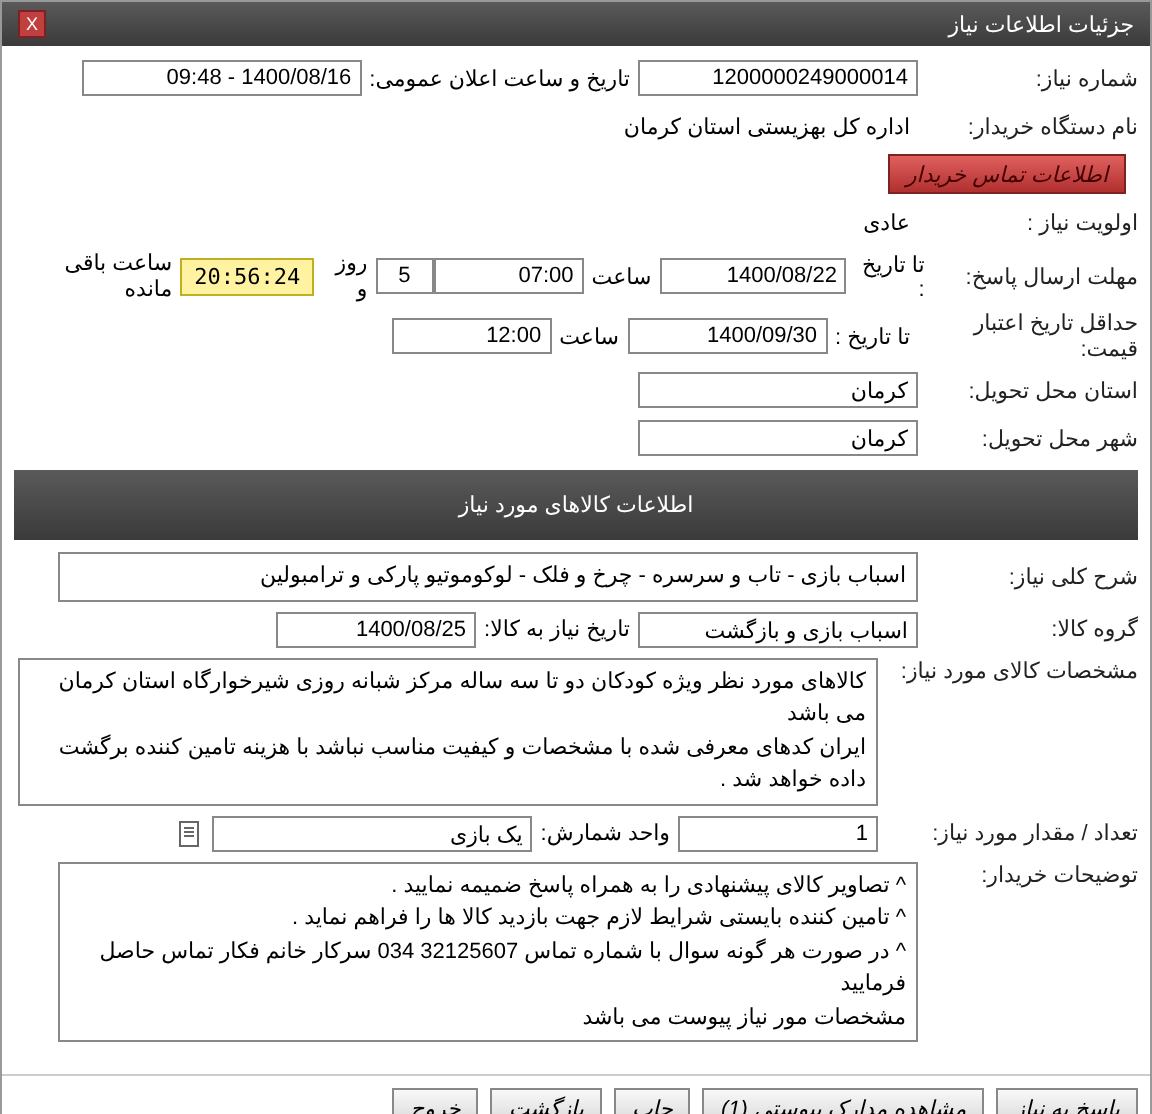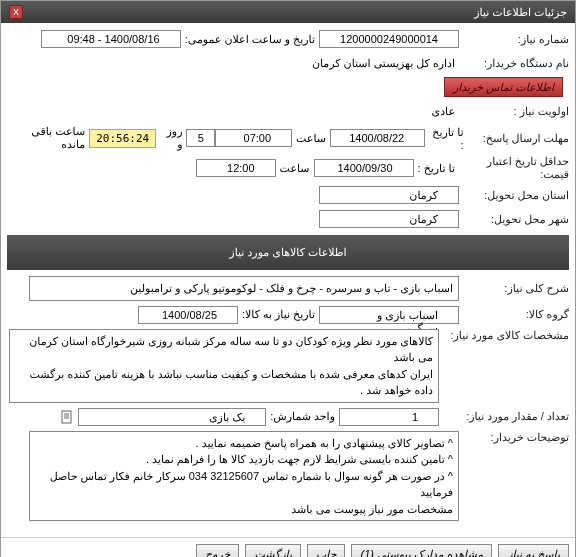--- a/index.html
+++ b/index.html
@@ -43,21 +43,21 @@
 .label {
   width: 110px;
   font-size: 11px;
   color: #222;
   padding-left: 4px;
 }
 .label-wide { width: 130px; }
 .field {
   border: 1px solid #888;
   background: #fff;
-  padding: 2px 20px;
+  padding: 2px 4px;
   font-size: 11px;
   height: 18px;
   min-width: 60px;
 }
 .field-w1 { width: 140px; }
 .field-w2 { width: 100px; }
 .field-w3 { width: 80px; }
 .static-text { font-size: 11px; padding: 2px 4px; }
 .inline-label { font-size: 11px; margin: 0 4px; }
 .btn {
@@ -186,36 +186,36 @@
 
     <div class="section-header">اطلاعات کالاهای مورد نیاز</div>
 
     <div class="row" style="margin-top:6px">
       <span class="label">شرح کلی نیاز:</span>
       <div class="textarea-like">اسباب بازی - تاب و سرسره - چرخ و فلک - لوکوموتیو پارکی و ترامبولین</div>
     </div>
 
     <div class="row">
       <span class="label">گروه کالا:</span>
-      <span class="field field-w1">اسباب بازی و سرگرمی</span>
+      <span class="field field-w1">اسباب بازی و بازگشت</span>
       <span class="inline-label">تاریخ نیاز به کالا:</span>
       <span class="field field-w2">1400/08/25</span>
     </div>
 
     <div class="row" style="align-items:flex-start">
       <span class="label label-wide">مشخصات کالای مورد نیاز:</span>
       <div class="textarea-like multi" style="white-space:pre-line">کالاهای مورد نظر ویژه کودکان دو تا سه ساله مرکز شبانه روزی شیرخوارگاه استان کرمان می باشد
 ایران کدهای معرفی شده با مشخصات و کیفیت مناسب نباشد با هزینه تامین کننده برگشت داده خواهد شد .</div>
     </div>
 
     <div class="row">
       <span class="label label-wide">تعداد / مقدار مورد نیاز:</span>
       <span class="field" style="width:100px">1</span>
       <span class="inline-label">واحد شمارش:</span>
-      <span class="field" style="width:188px">یک بازی</span>
+      <span class="field" style="width:160px">یک بازی</span>
       <span class="scroll-icon">
         <svg viewBox="0 0 14 14" width="14" height="14">
             <rect x="2" y="1" width="9" height="12" fill="#fff" stroke="#666"></rect>
             <line x1="4" y1="4" x2="9" y2="4" stroke="#666"></line>
             <line x1="4" y1="6" x2="9" y2="6" stroke="#666"></line>
             <line x1="4" y1="8" x2="9" y2="8" stroke="#666"></line>
           </svg>
       </span>
     </div>
 

